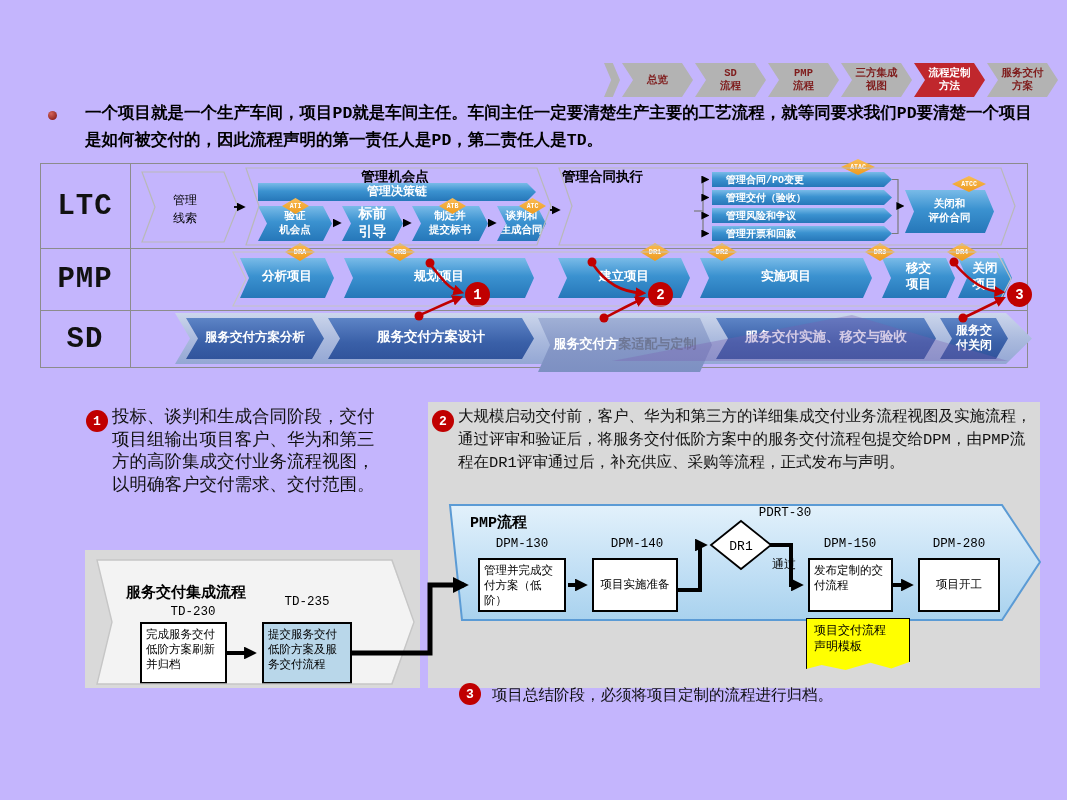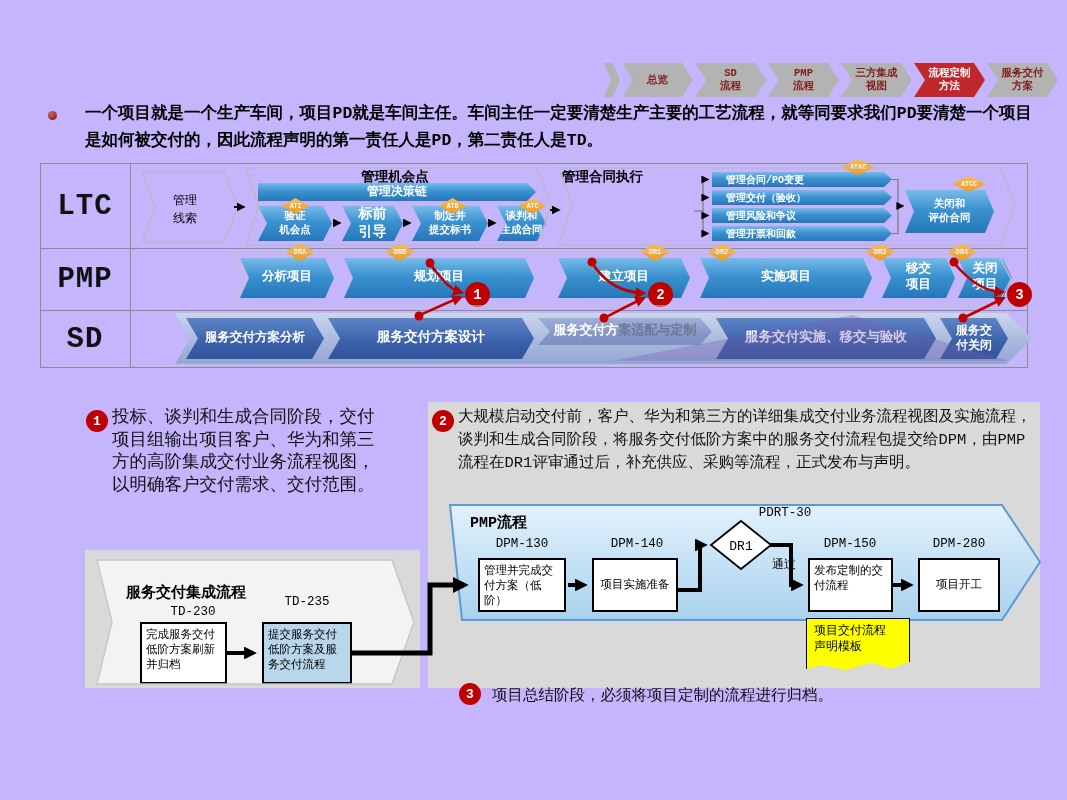--- a/index.html
+++ b/index.html
@@ -123,38 +123,38 @@
   <div class="abs gate" style="left:285px;top:243px;width:30px;height:18px;font-size:7px;">DRA</div>
   <div class="abs gate" style="left:385px;top:243px;width:30px;height:18px;font-size:7px;">DRB</div>
   <div class="abs gate" style="left:640px;top:243px;width:30px;height:18px;font-size:7px;">DR1</div>
   <div class="abs gate" style="left:707px;top:243px;width:30px;height:18px;font-size:7px;">DR2</div>
   <div class="abs gate" style="left:865px;top:243px;width:30px;height:18px;font-size:7px;">DR3</div>
   <div class="abs gate" style="left:947px;top:243px;width:30px;height:18px;font-size:7px;">DR4</div>
 
   <div class="abs sdband" style="left:175px;top:313px;width:857px;height:51px;"></div>
   <div class="abs sdchev" style="left:186px;top:318px;width:138px;height:41px;font-size:12.5px;">服务交付方案分析</div>
   <div class="abs sdchev" style="left:328px;top:318px;width:206px;height:41px;font-size:13.5px;">服务交付方案设计</div>
-  <div class="abs sdchev faded" style="left:538px;top:318px;width:174px;height:27px;font-size:13px;">
+  <div class="abs sdchev faded" style="left:538px;top:318px;width:174px;height:54px;font-size:13px;">
       <span>服务交付方</span>
       <span class="faded-tail">案适配与定制</span>
     </div>
   <div class="abs sdchev" style="left:716px;top:318px;width:220px;height:41px;font-size:13.5px;">服务交付实施、移交与验收</div>
   <div class="abs sdchev pre" style="left:940px;top:318px;width:68px;height:41px;font-size:12px;">服务交
 付关闭</div>
 
   <div class="abs num" style="left:465px;top:282px;width:25px;height:25px;font-size:14px;">1</div>
   <div class="abs num" style="left:648px;top:282px;width:25px;height:25px;font-size:14px;">2</div>
   <div class="abs num" style="left:1007px;top:282px;width:25px;height:25px;font-size:14px;">3</div>
 
   <div class="abs num" style="left:86px;top:410px;width:22px;height:22px;font-size:13px;">1</div>
   <div class="abs callout-text" style="left:112px;top:406px;width:266px;font-size:17.5px;line-height:22.5px;">投标、谈判和生成合同阶段，交付项目组输出项目客户、华为和第三方的高阶集成交付业务流程视图，以明确客户交付需求、交付范围。</div>
 
   <div class="abs panel" style="left:428px;top:402px;width:612px;height:286px;"></div>
   <div class="abs num" style="left:432px;top:410px;width:22px;height:22px;font-size:13px;">2</div>
-  <div class="abs callout-text" style="left:458px;top:406px;width:582px;">大规模启动交付前，客户、华为和第三方的详细集成交付业务流程视图及实施流程，谈判和生成合同阶段，将服务交付低阶方案中的服务交付流程包提交给DPM，由PMP流程在DR1评审通过后，补充供应、采购等流程，正式发布与声明。</div>
+  <div class="abs callout-text" style="left:458px;top:406px;width:582px;">大规模启动交付前，客户、华为和第三方的详细集成交付业务流程视图及实施流程，通过评审和验证后，将服务交付低阶方案中的服务交付流程包提交给DPM，由PMP流程在DR1评审通过后，补充供应、采购等流程，正式发布与声明。</div>
 
   <div class="abs bigarrow-blue" style="left:448px;top:505px;width:592px;height:115px;"></div>
   <div class="abs flow-title" style="left:470px;top:513px;">PMP流程</div>
   <div class="abs flabel" style="left:482px;top:537px;width:80px;">DPM-130</div>
   <div class="abs flabel" style="left:597px;top:537px;width:80px;">DPM-140</div>
   <div class="abs flabel" style="left:810px;top:537px;width:80px;">DPM-150</div>
   <div class="abs flabel" style="left:919px;top:537px;width:80px;">DPM-280</div>
   <div class="abs flabel" style="left:745px;top:506px;width:80px;">PDRT-30</div>
   <div class="abs fbox" style="left:478px;top:558px;width:88px;height:54px;">管理并完成交付方案（低阶）</div>
   <div class="abs fbox center" style="left:592px;top:558px;width:86px;height:54px;">项目实施准备</div>

